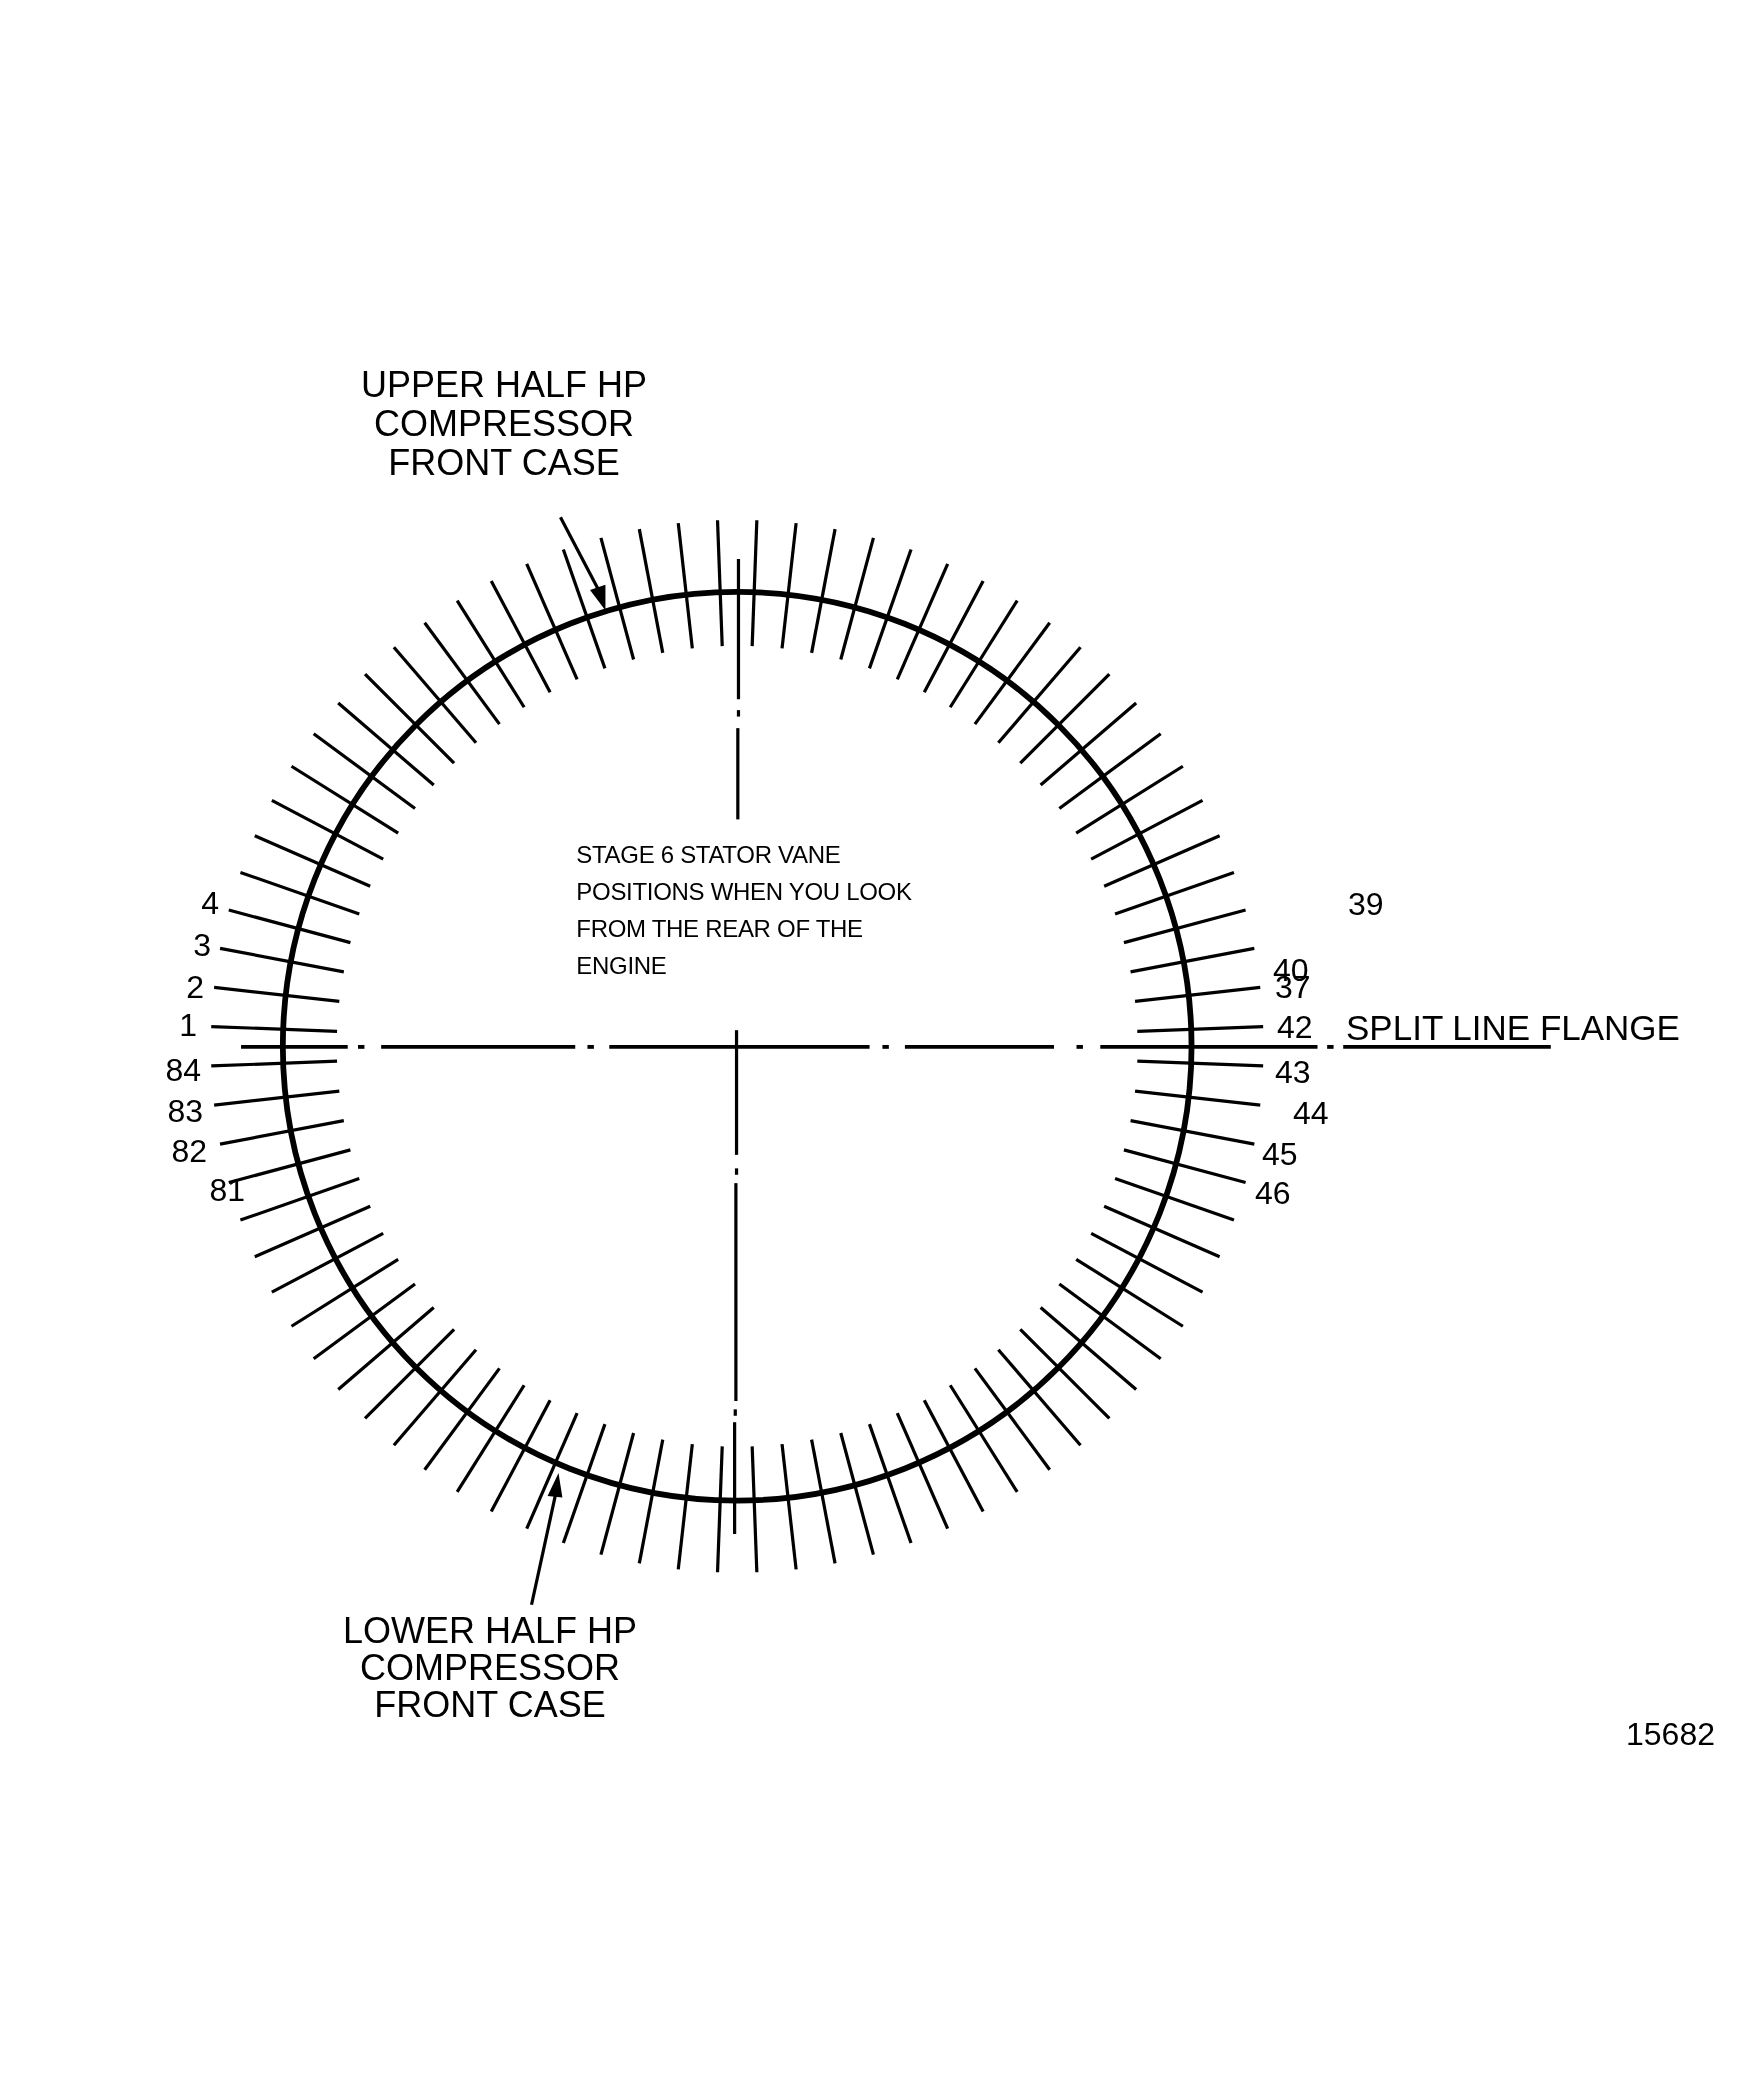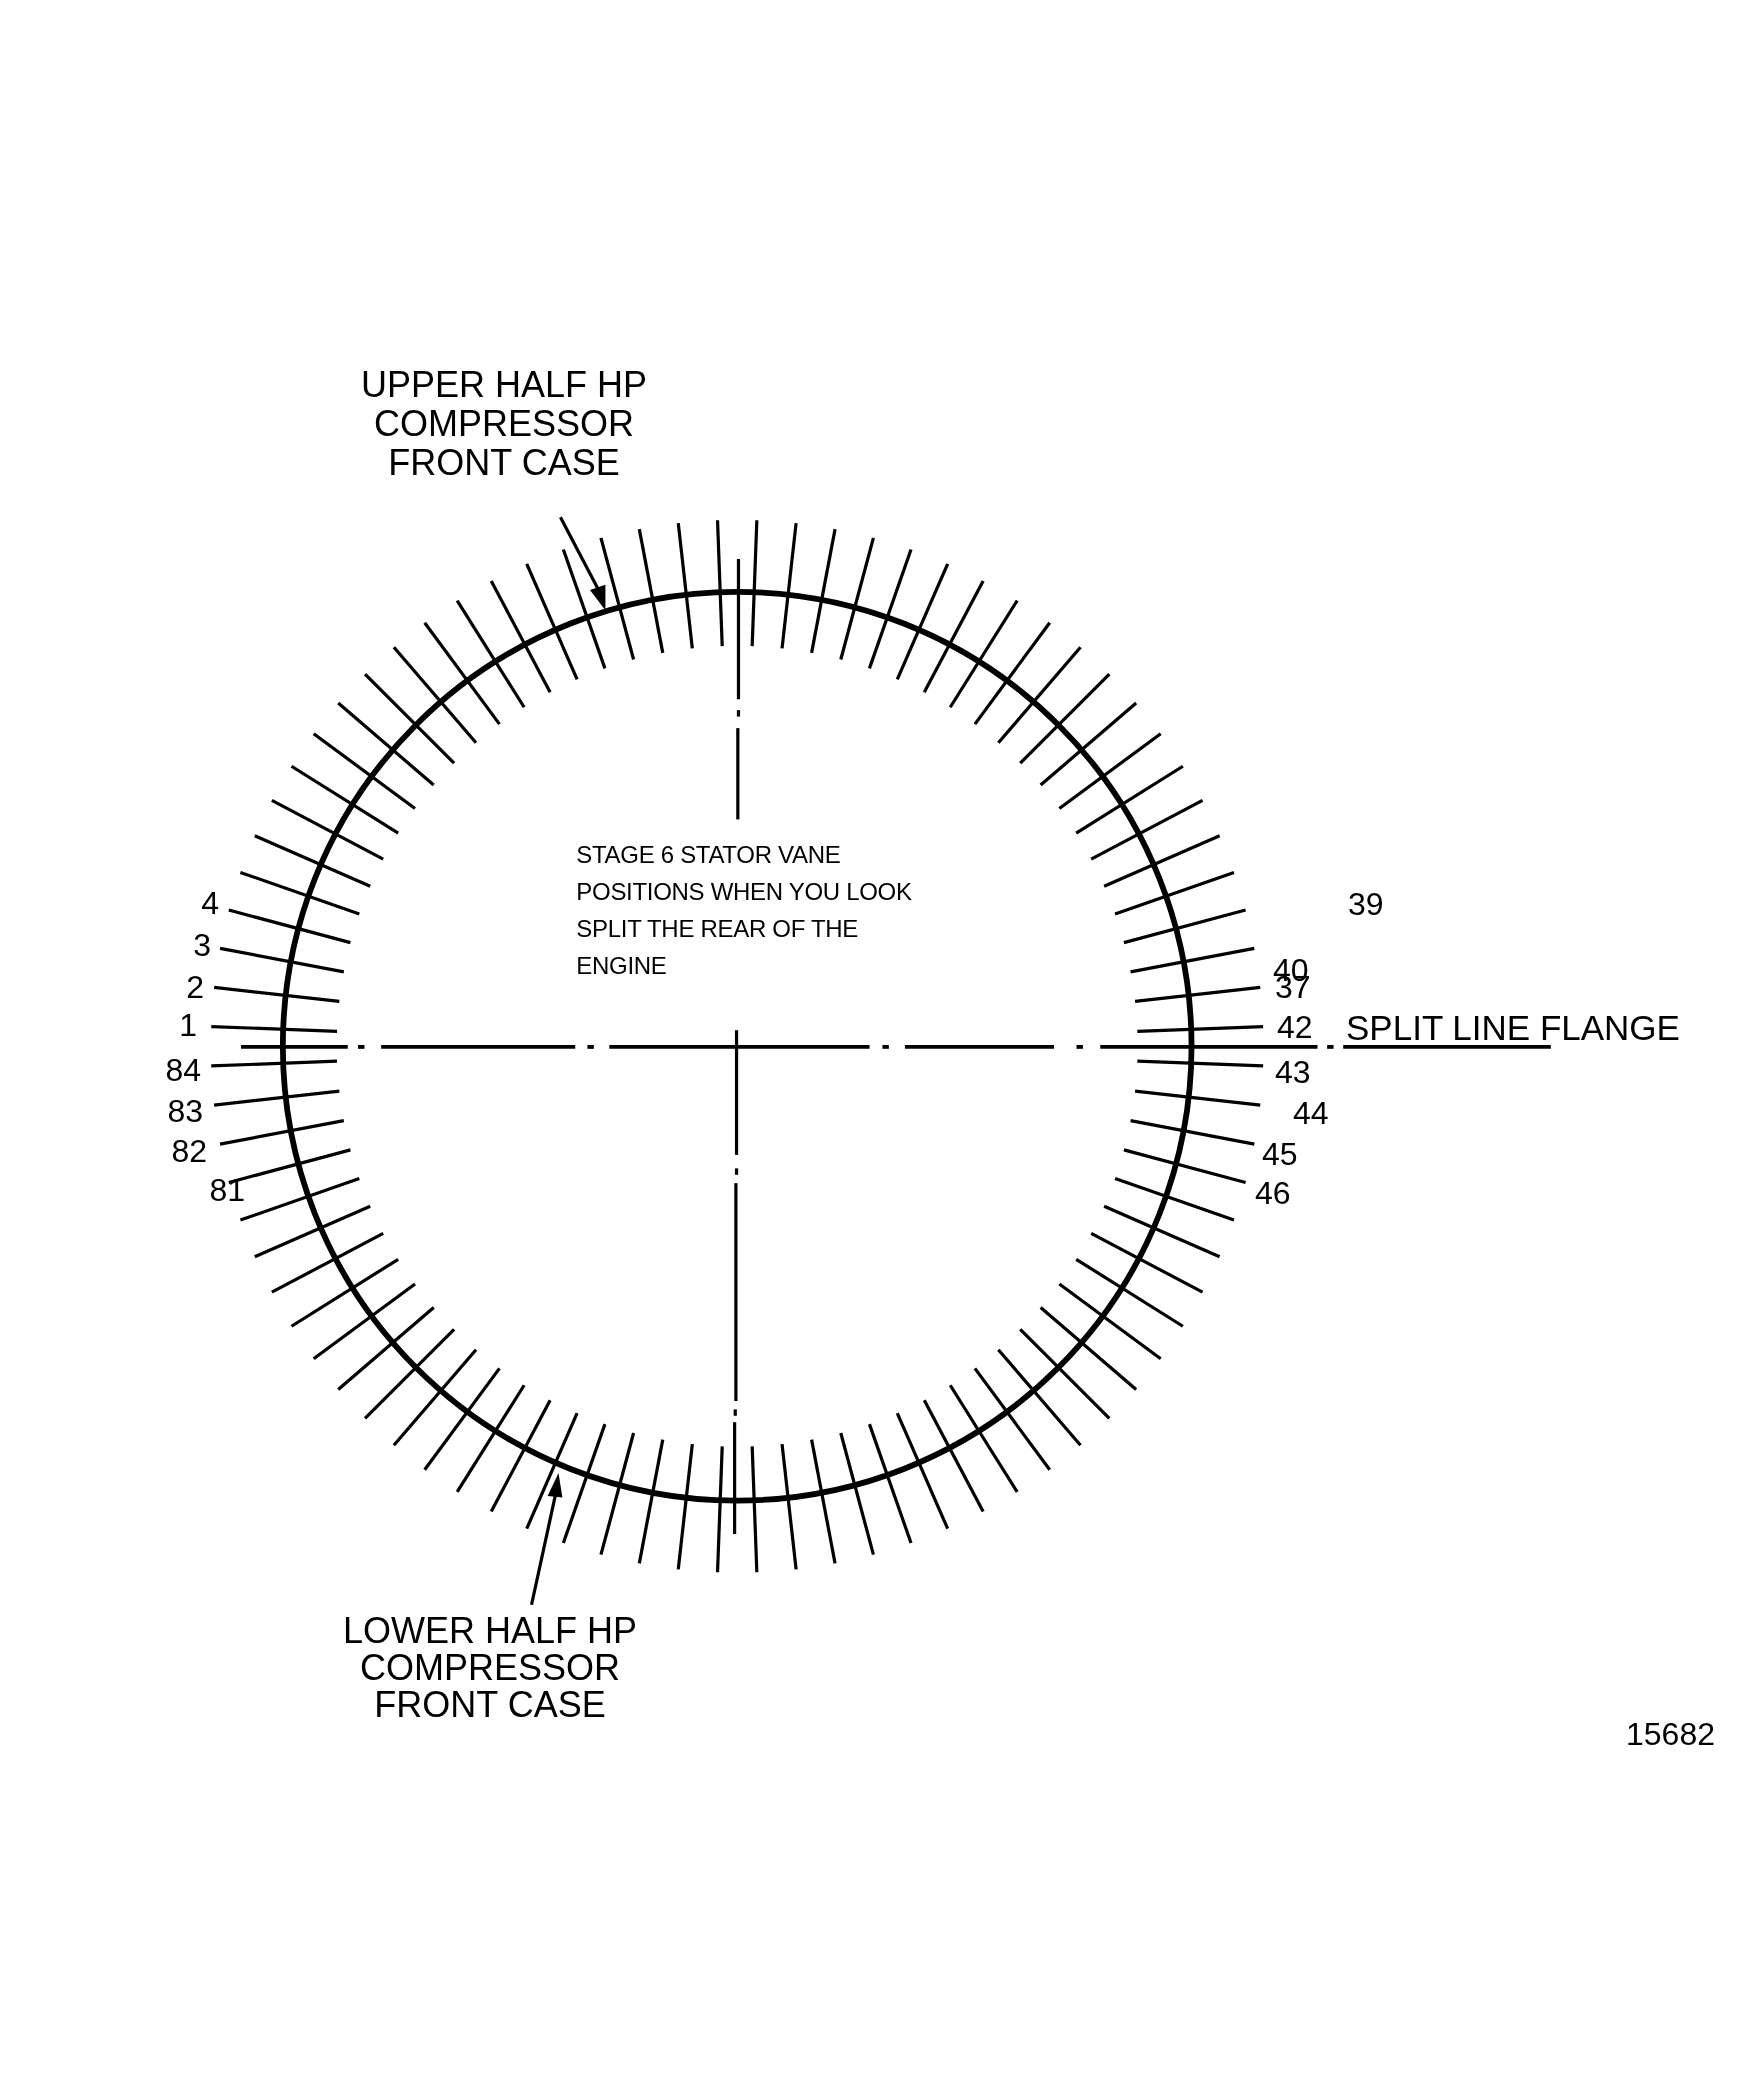--- a/index.html
+++ b/index.html
@@ -145,21 +145,21 @@
 
 <div class="lbl callout" style="left:504px; top:365px;">
   <div>UPPER HALF HP</div>
   <div>COMPRESSOR</div>
   <div>FRONT CASE</div>
 </div>
 
 <div class="lbl center-note" style="left:744px; top:836px;">
   <div>STAGE 6 STATOR VANE</div>
   <div>POSITIONS WHEN YOU LOOK</div>
-  <div>SPLIT THE REAR OF THE</div>
+  <div>FROM THE REAR OF THE</div>
   <div>ENGINE</div>
 </div>
 
 <div class="lbl callout" style="left:490px; top:1612px; line-height:37px;">
   <div>LOWER HALF HP</div>
   <div>COMPRESSOR</div>
   <div>FRONT CASE</div>
 </div>
 
 <div class="lbl num num-left" style="left:219px; top:903px;">4</div>

